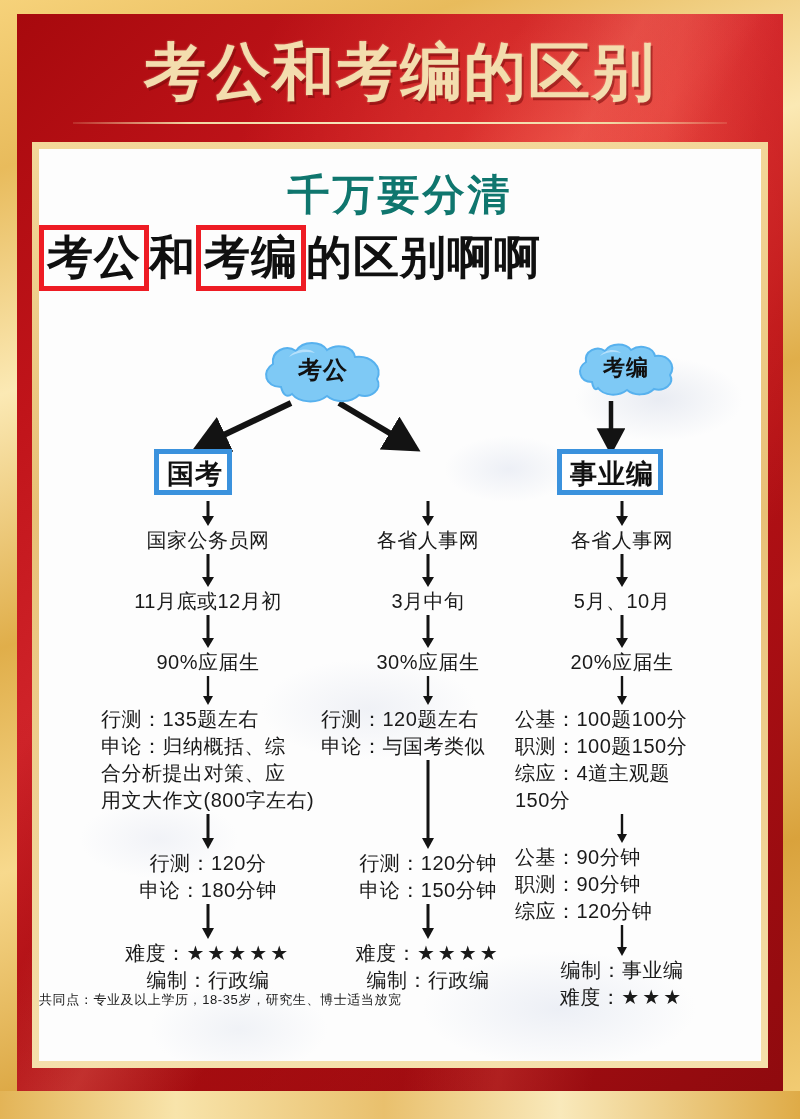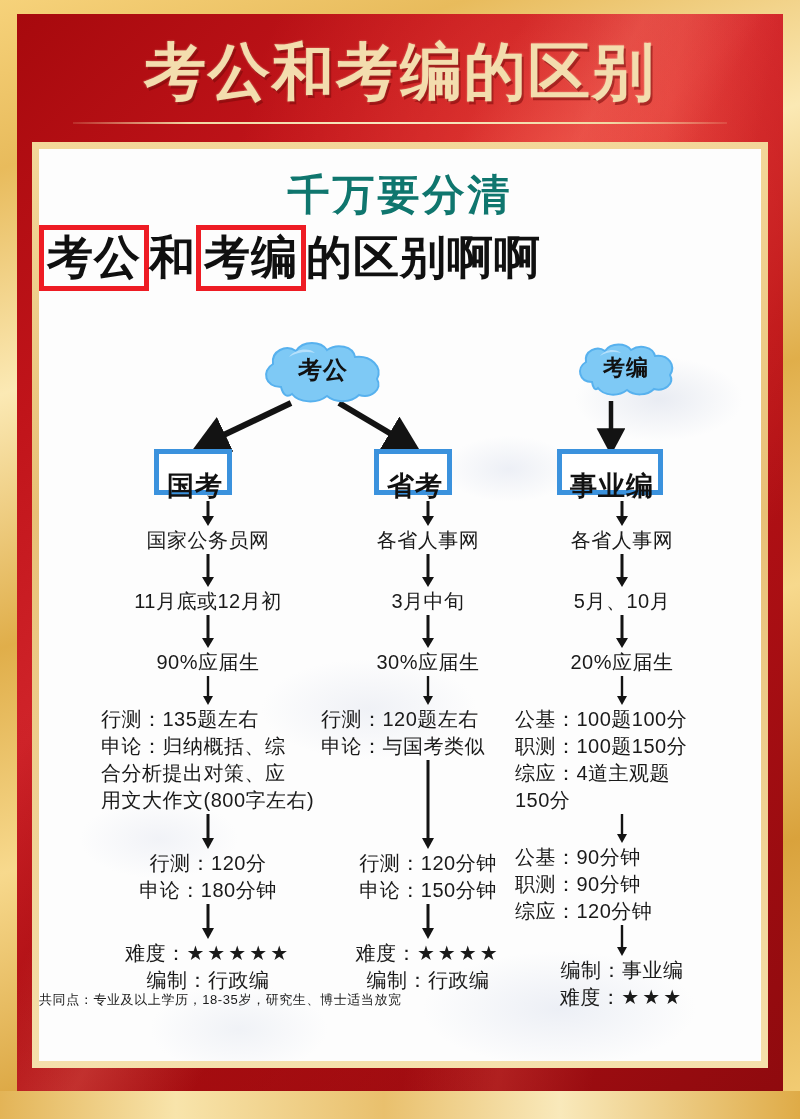--- a/index.html
+++ b/index.html
@@ -179,21 +179,21 @@
   .node-box {
     position: absolute;
     border: 5px solid #3b92dd;
     background: #ffffff;
     font-weight: bold;
     font-size: 27px;
     color: #111111;
     letter-spacing: 1px;
     text-align: center;
     line-height: 36px;
-    padding: 14px 8px 4px 8px;
+    padding: 2px 8px 4px 8px;
     box-sizing: border-box;
     white-space: nowrap;
   }
   #box-guokao  { left: 115px; top: 300px; width: 78px;  height: 46px; }
   #box-shengkao{ left: 335px; top: 300px; width: 78px;  height: 46px; }
   #box-shiyebian{ left: 518px; top: 300px; width: 106px; height: 46px; }
 
   
   .col {
     position: absolute;
@@ -315,21 +315,20 @@
             <path d="M18,40 C5,40 2,26 12,20 C10,9 23,3 31,9 C37,0 52,1 57,8
                      C66,2 79,5 81,14 C95,12 102,24 96,33 C101,42 90,50 80,47
                      C73,54 60,54 53,48 C44,55 30,54 24,46 C21,49 19,46 18,40 Z" fill="#7ec9f5" stroke="#57b1ee" stroke-width="2"></path>
             <path d="M26,14 C31,7 42,6 47,11 C40,9 32,10 26,14 Z" fill="#bfe4fb" opacity="0.85"></path>
           </g>
         </svg>
         <div class="cloud-label">考编</div>
       </div>
 
       <div class="node-box" id="box-guokao">国考</div>
-      <div class="node-box" id="box-shengkao">省考</div>
       <div class="node-box" id="box-shiyebian">事业编</div>
 
       <div class="col" id="col-guokao">
         <div class="arrow-down">
           <svg width="20" height="26" viewBox="0 0 20 26">
               <path d="M10,0 L10,17" stroke="#131313" stroke-width="3"></path>
               <path d="M4,15 L10,25 L16,15 Z" fill="#131313"></path>
             </svg>
         </div>
         <div class="flow-text">国家公务员网</div>

